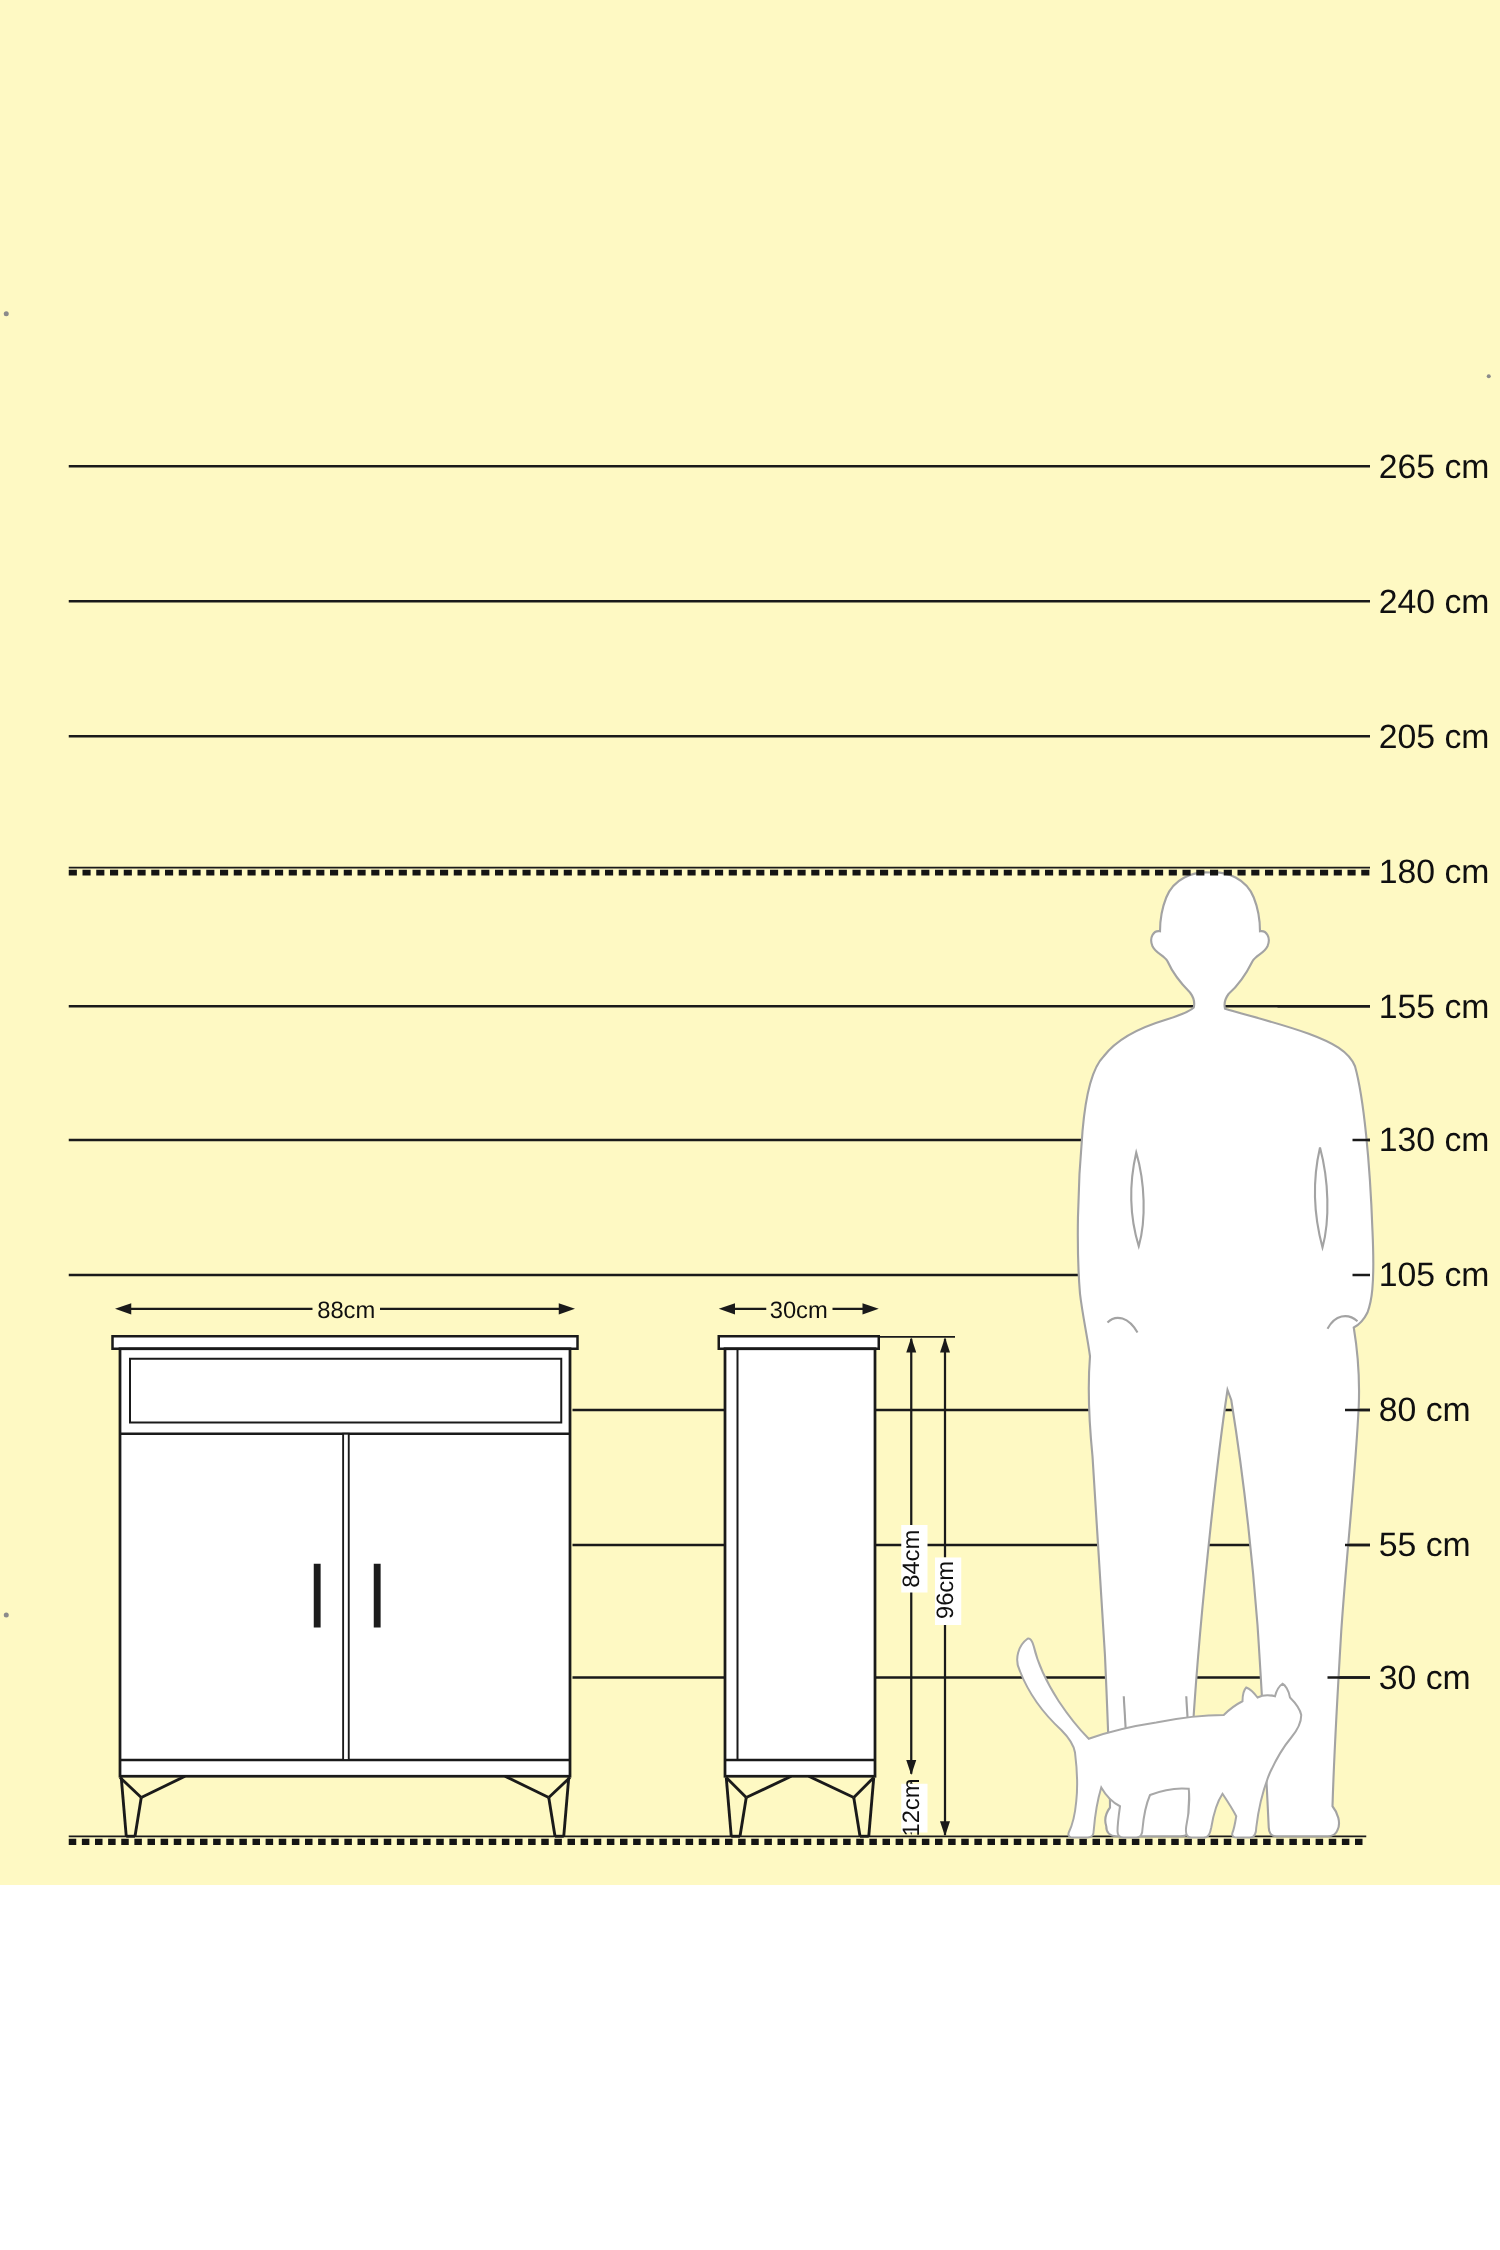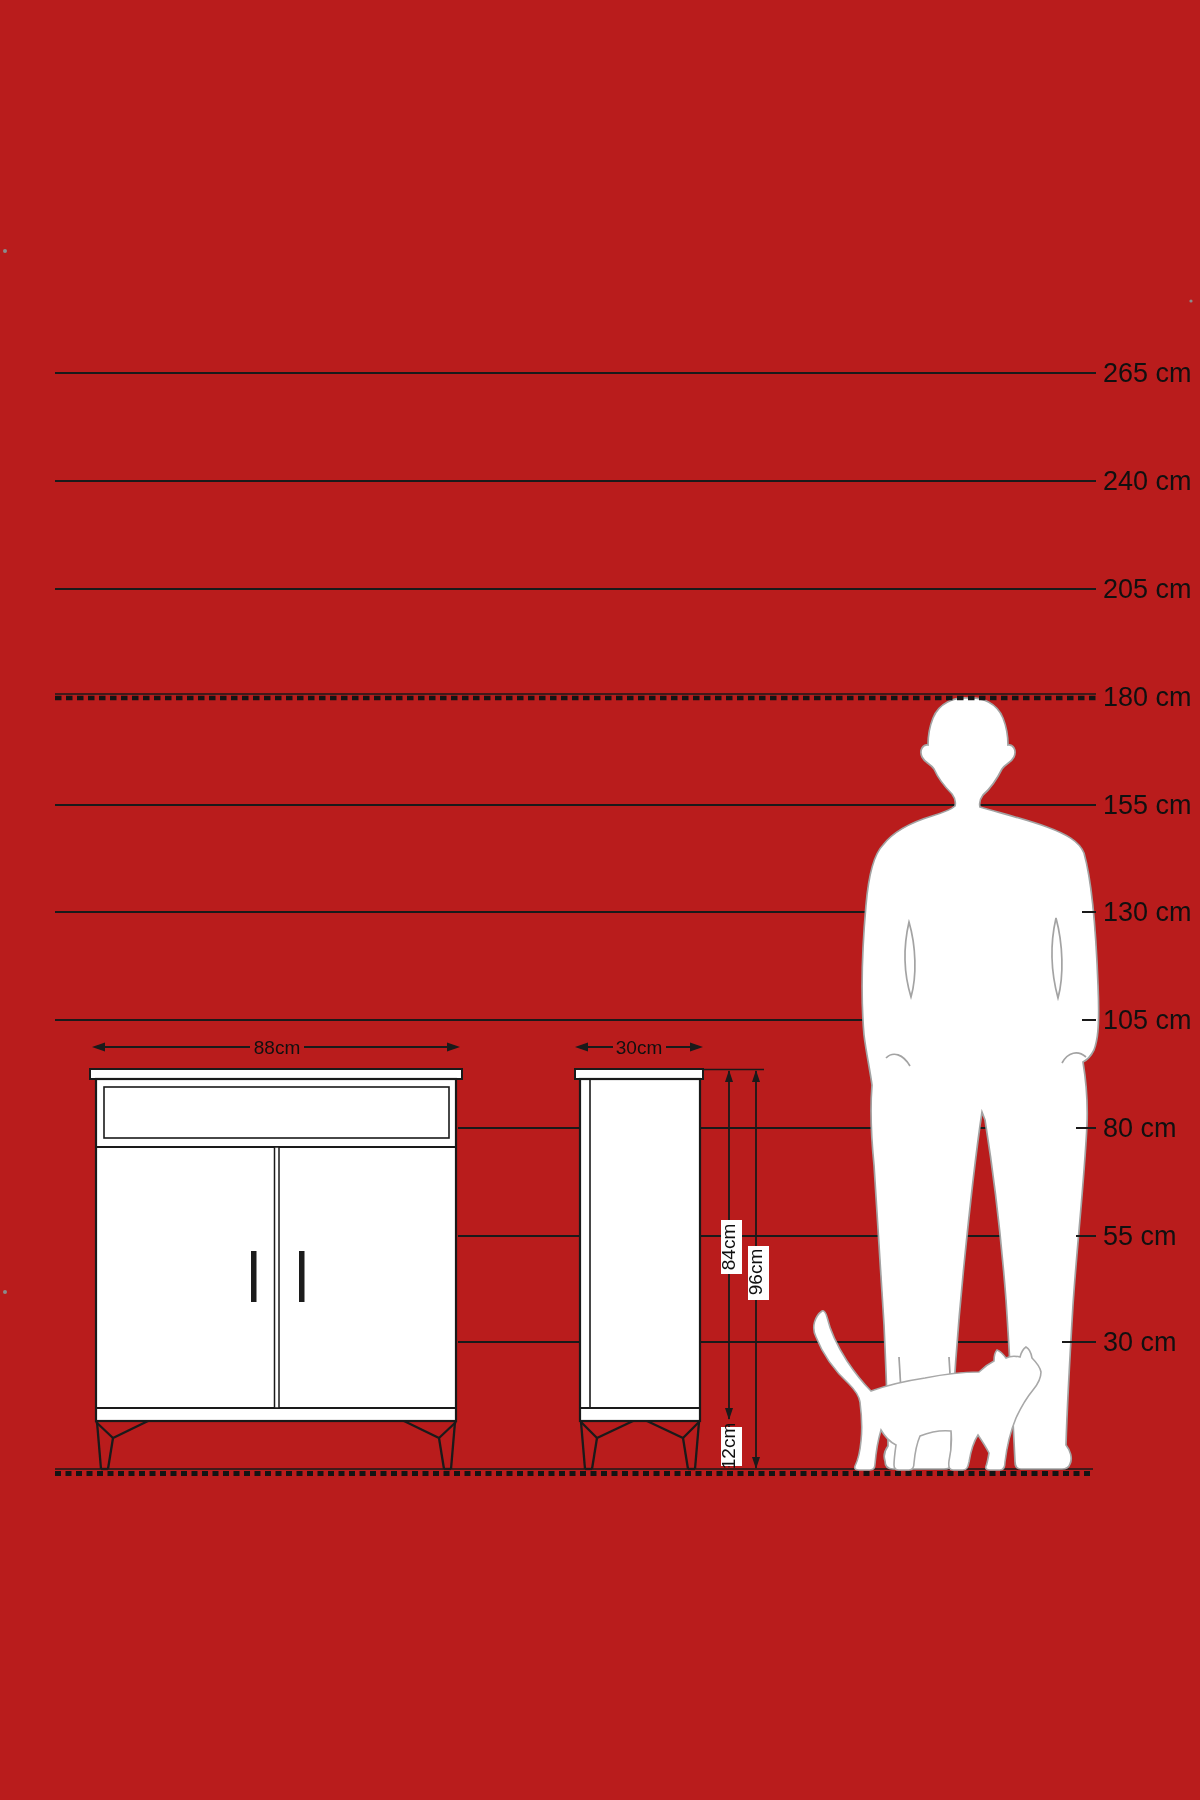--- a/index.html
+++ b/index.html
@@ -1,16 +1,16 @@
 <!DOCTYPE html>
 <html><head>
 <meta charset="utf-8">
 <style>
   html,body{margin:0;padding:0;background:#ffffff;}
-  .stage{position:relative;width:1200px;height:1800px;background:#b91c1c;overflow:hidden;}
+  .stage{position:relative;width:1200px;height:1508px;background:#fef9c3;overflow:hidden;}
   svg{display:block;}
   text{font-family:"Liberation Sans","DejaVu Sans",sans-serif;fill:#101010;}
   .ruler-label{font-size:27px;}
   .dim-label{font-size:19px;}
 </style>
 </head>
 <body>
 
 <div class="stage">
 <svg width="1200" height="1800" viewBox="0 0 1200 1800">

